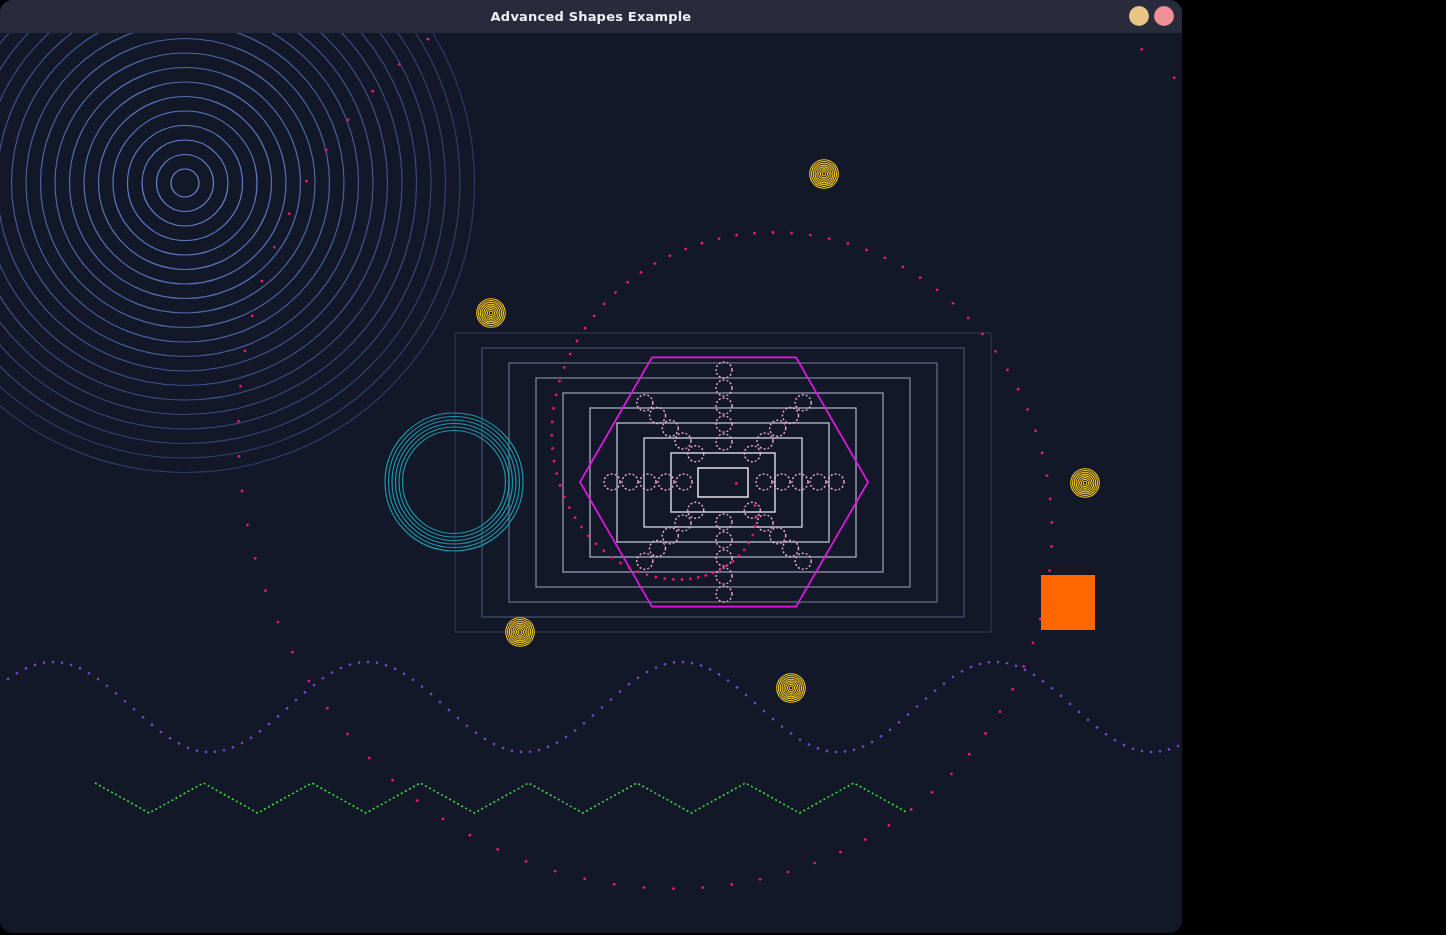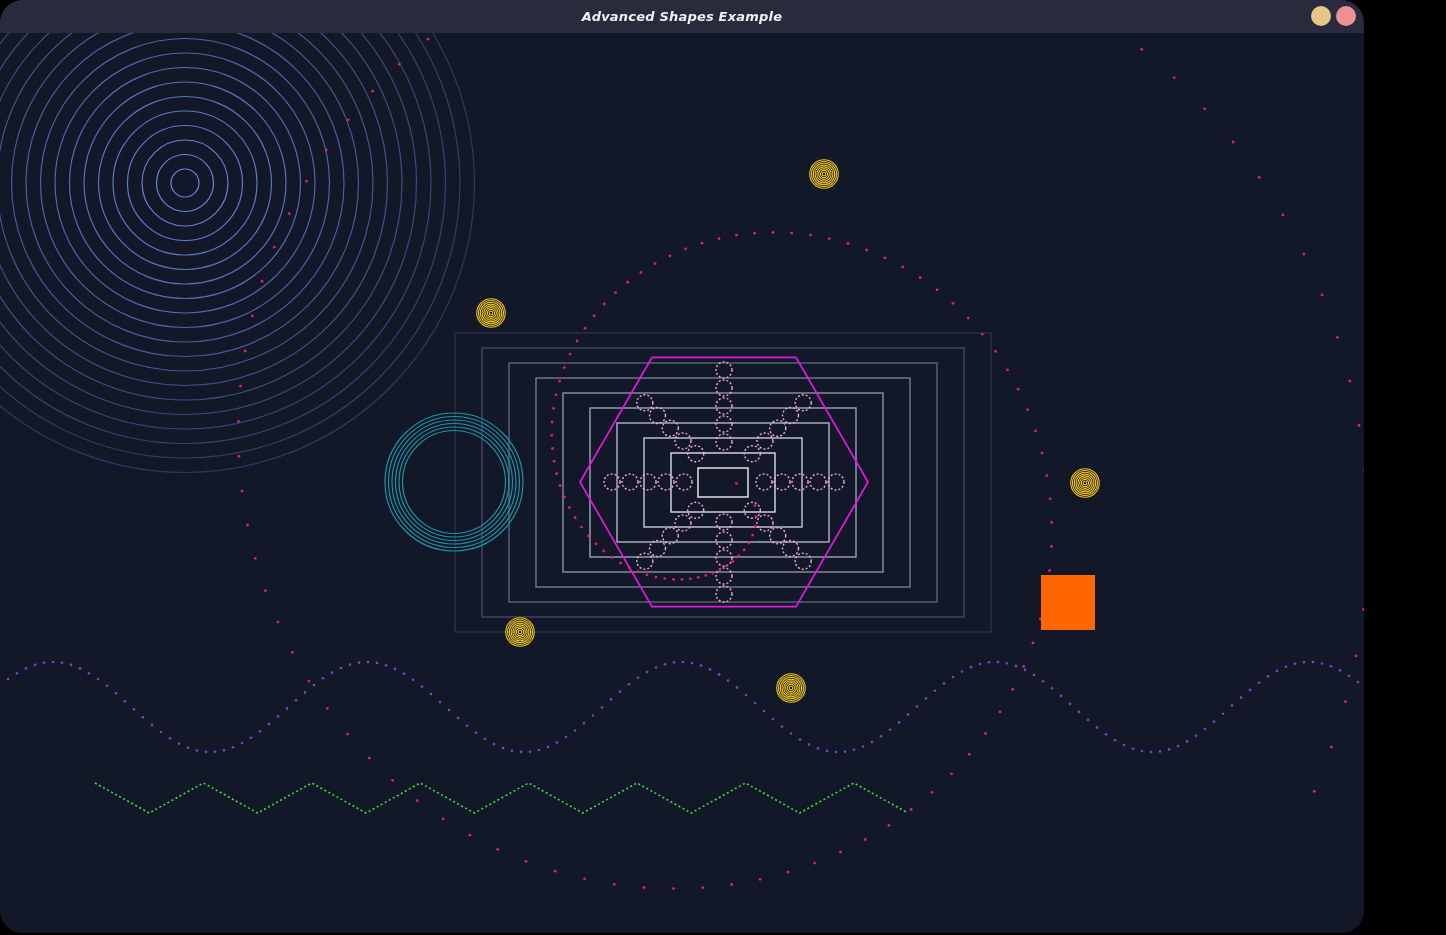--- a/index.html
+++ b/index.html
@@ -1,18 +1,18 @@
 <!DOCTYPE html>
 <html><head>
 <meta charset="utf-8">
 <style>
   html,body{margin:0;padding:0;background:#000;width:1446px;height:935px;overflow:hidden;
     font-family:"DejaVu Sans","Liberation Sans",sans-serif;}
-  .window{position:absolute;left:0;top:0;width:1364px;height:933px;border-radius:23px;
-    overflow:hidden;background:#131829;font-style:italic;}
+  .window{position:absolute;left:0;top:0;width:1182px;height:933px;border-radius:13px;
+    overflow:hidden;background:#131829;}
   .titlebar{position:absolute;left:0;top:0;width:100%;height:33px;background:#272b3b;
     display:flex;align-items:center;justify-content:center;}
   .title{color:#eef0f4;font-size:13px;font-weight:bold;letter-spacing:.2px;}
   .winbtns{position:absolute;right:8px;top:6px;display:flex;gap:5px;}
   .winbtn{width:20px;height:20px;border-radius:50%;border:none;padding:0;cursor:pointer;}
   .canvas-wrap{position:absolute;left:0;top:33px;width:1446px;height:900px;background:#131829;}
   svg{display:block;}
 </style>
 </head>
 <body>

